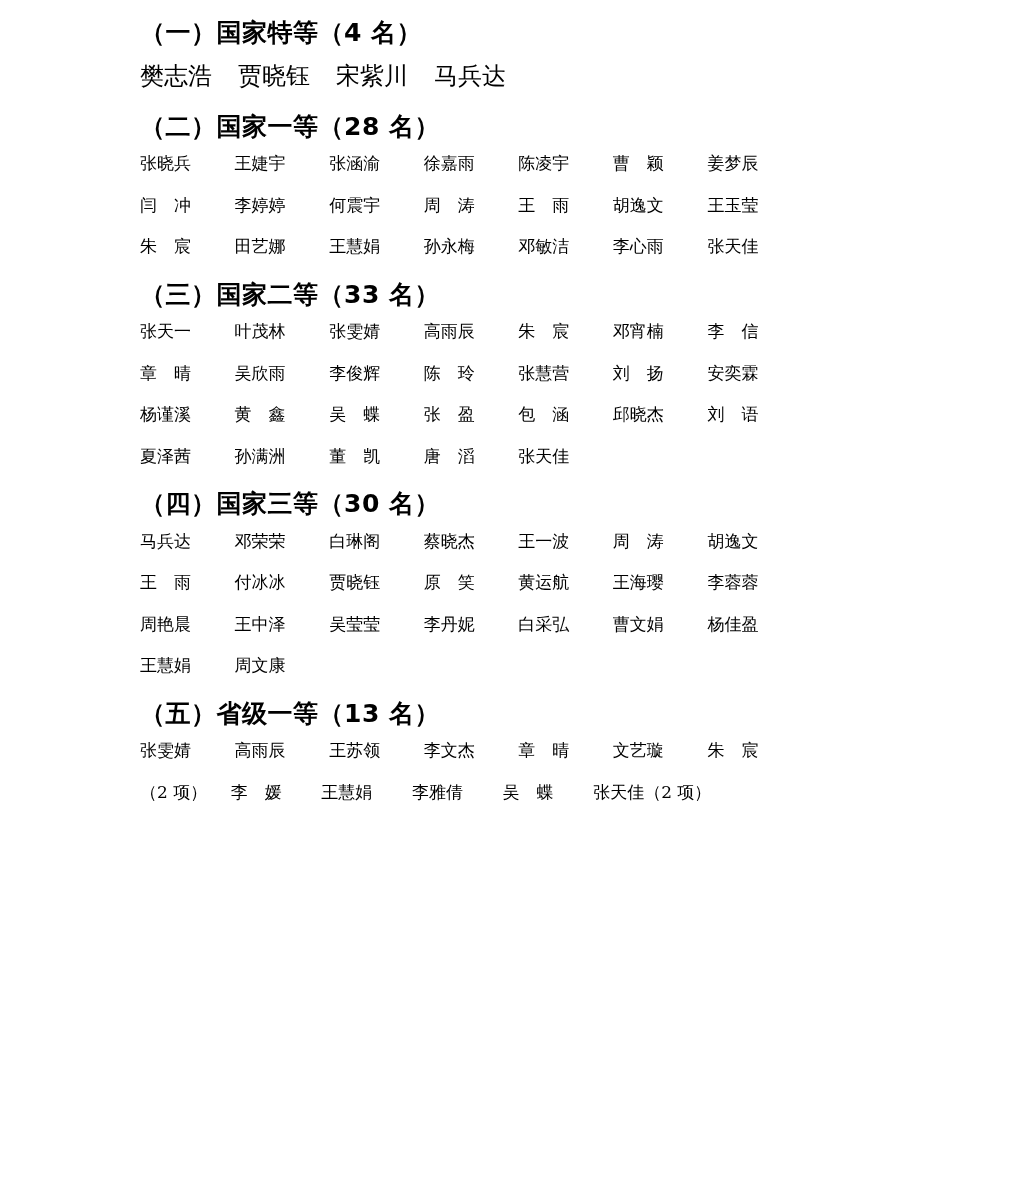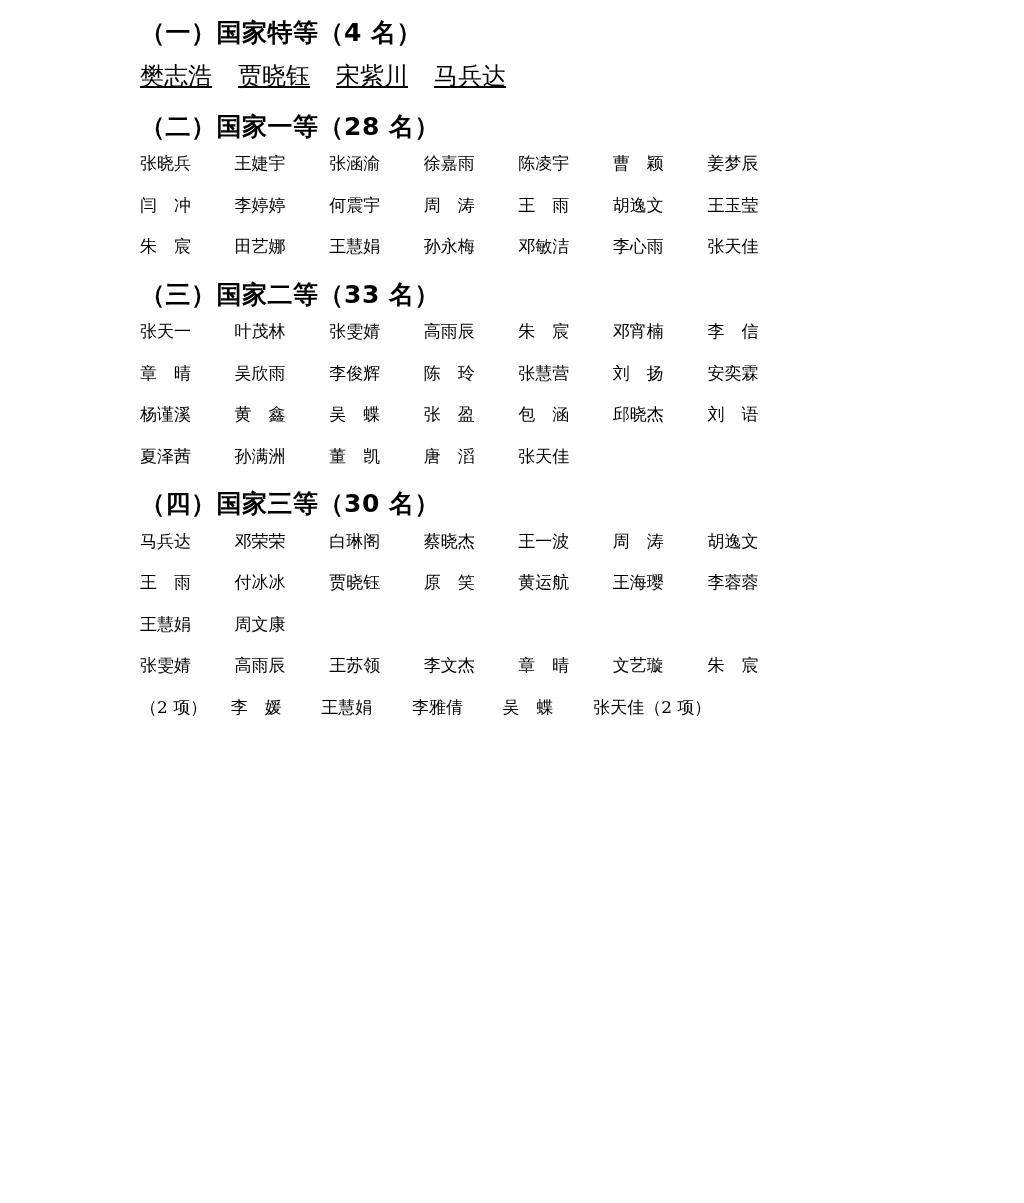--- a/index.html
+++ b/index.html
@@ -41,21 +41,20 @@
   .grid-row .cell {
     white-space: pre;
   }
   
   .flow-row {
     display: flex;
     gap: 26px;
     font-size: 24px;
     line-height: 1.5;
     margin: 0 0 14px 0;
-    text-decoration: underline;
   }
   .flow-row .cell {
     white-space: pre;
   }
   .sec-block {
     margin-bottom: 2px;
   }
 </style>
 </head>
 <body>
@@ -155,26 +154,36 @@
     <div class="grid-row">
       <span class="cell">王　雨</span>
       <span class="cell">付冰冰</span>
       <span class="cell">贾晓钰</span>
       <span class="cell">原　笑</span>
       <span class="cell">黄运航</span>
       <span class="cell">王海璎</span>
       <span class="cell">李蓉蓉</span>
     </div>
     <div class="grid-row">
+      <span class="cell">周艳晨</span>
+      <span class="cell">王中泽</span>
+      <span class="cell">吴莹莹</span>
+      <span class="cell">李丹妮</span>
+      <span class="cell">白采弘</span>
+      <span class="cell">曹文娟</span>
+      <span class="cell">杨佳盈</span>
+    </div>
+    <div class="grid-row">
       <span class="cell">王慧娟</span>
       <span class="cell">周文康</span>
     </div>
   </div>
 
   <div class="sec-block">
+    <div class="section-heading">（五）省级一等（13 名）</div>
     <div class="grid-row">
       <span class="cell">张雯婧</span>
       <span class="cell">高雨辰</span>
       <span class="cell">王苏领</span>
       <span class="cell">李文杰</span>
       <span class="cell">章　晴</span>
       <span class="cell">文艺璇</span>
       <span class="cell">朱　宸</span>
     </div>
     <div class="grid-row">

